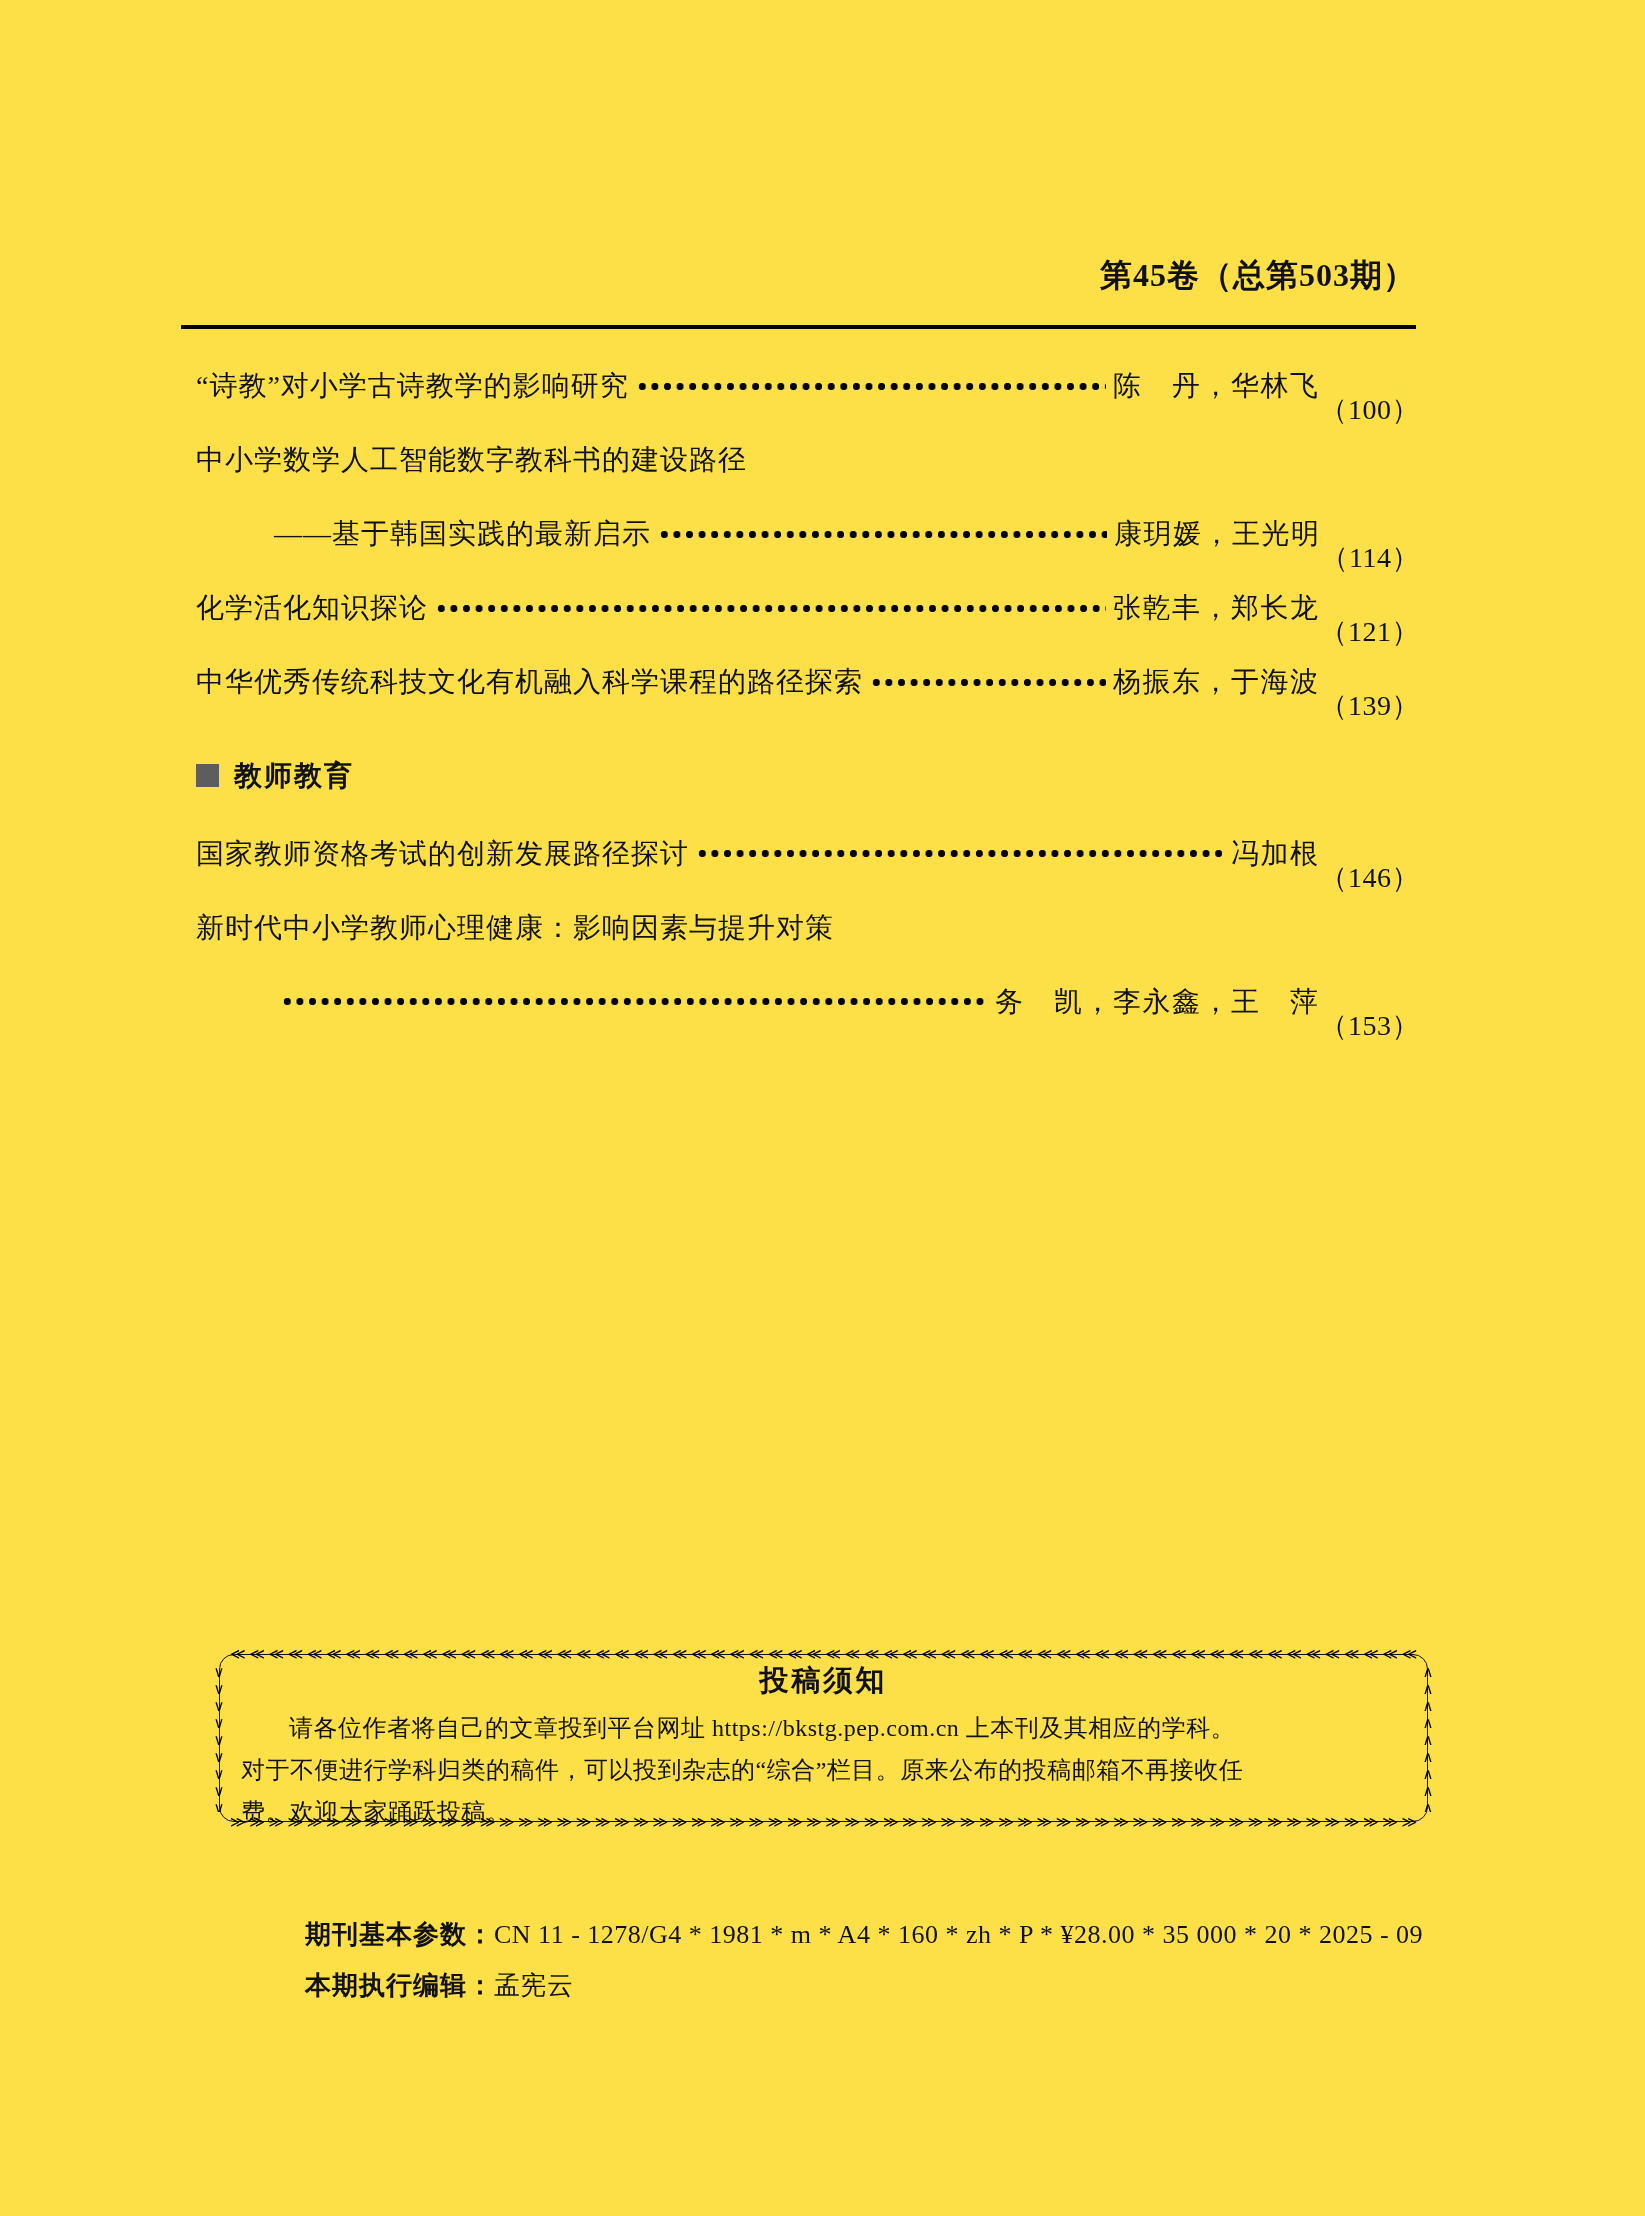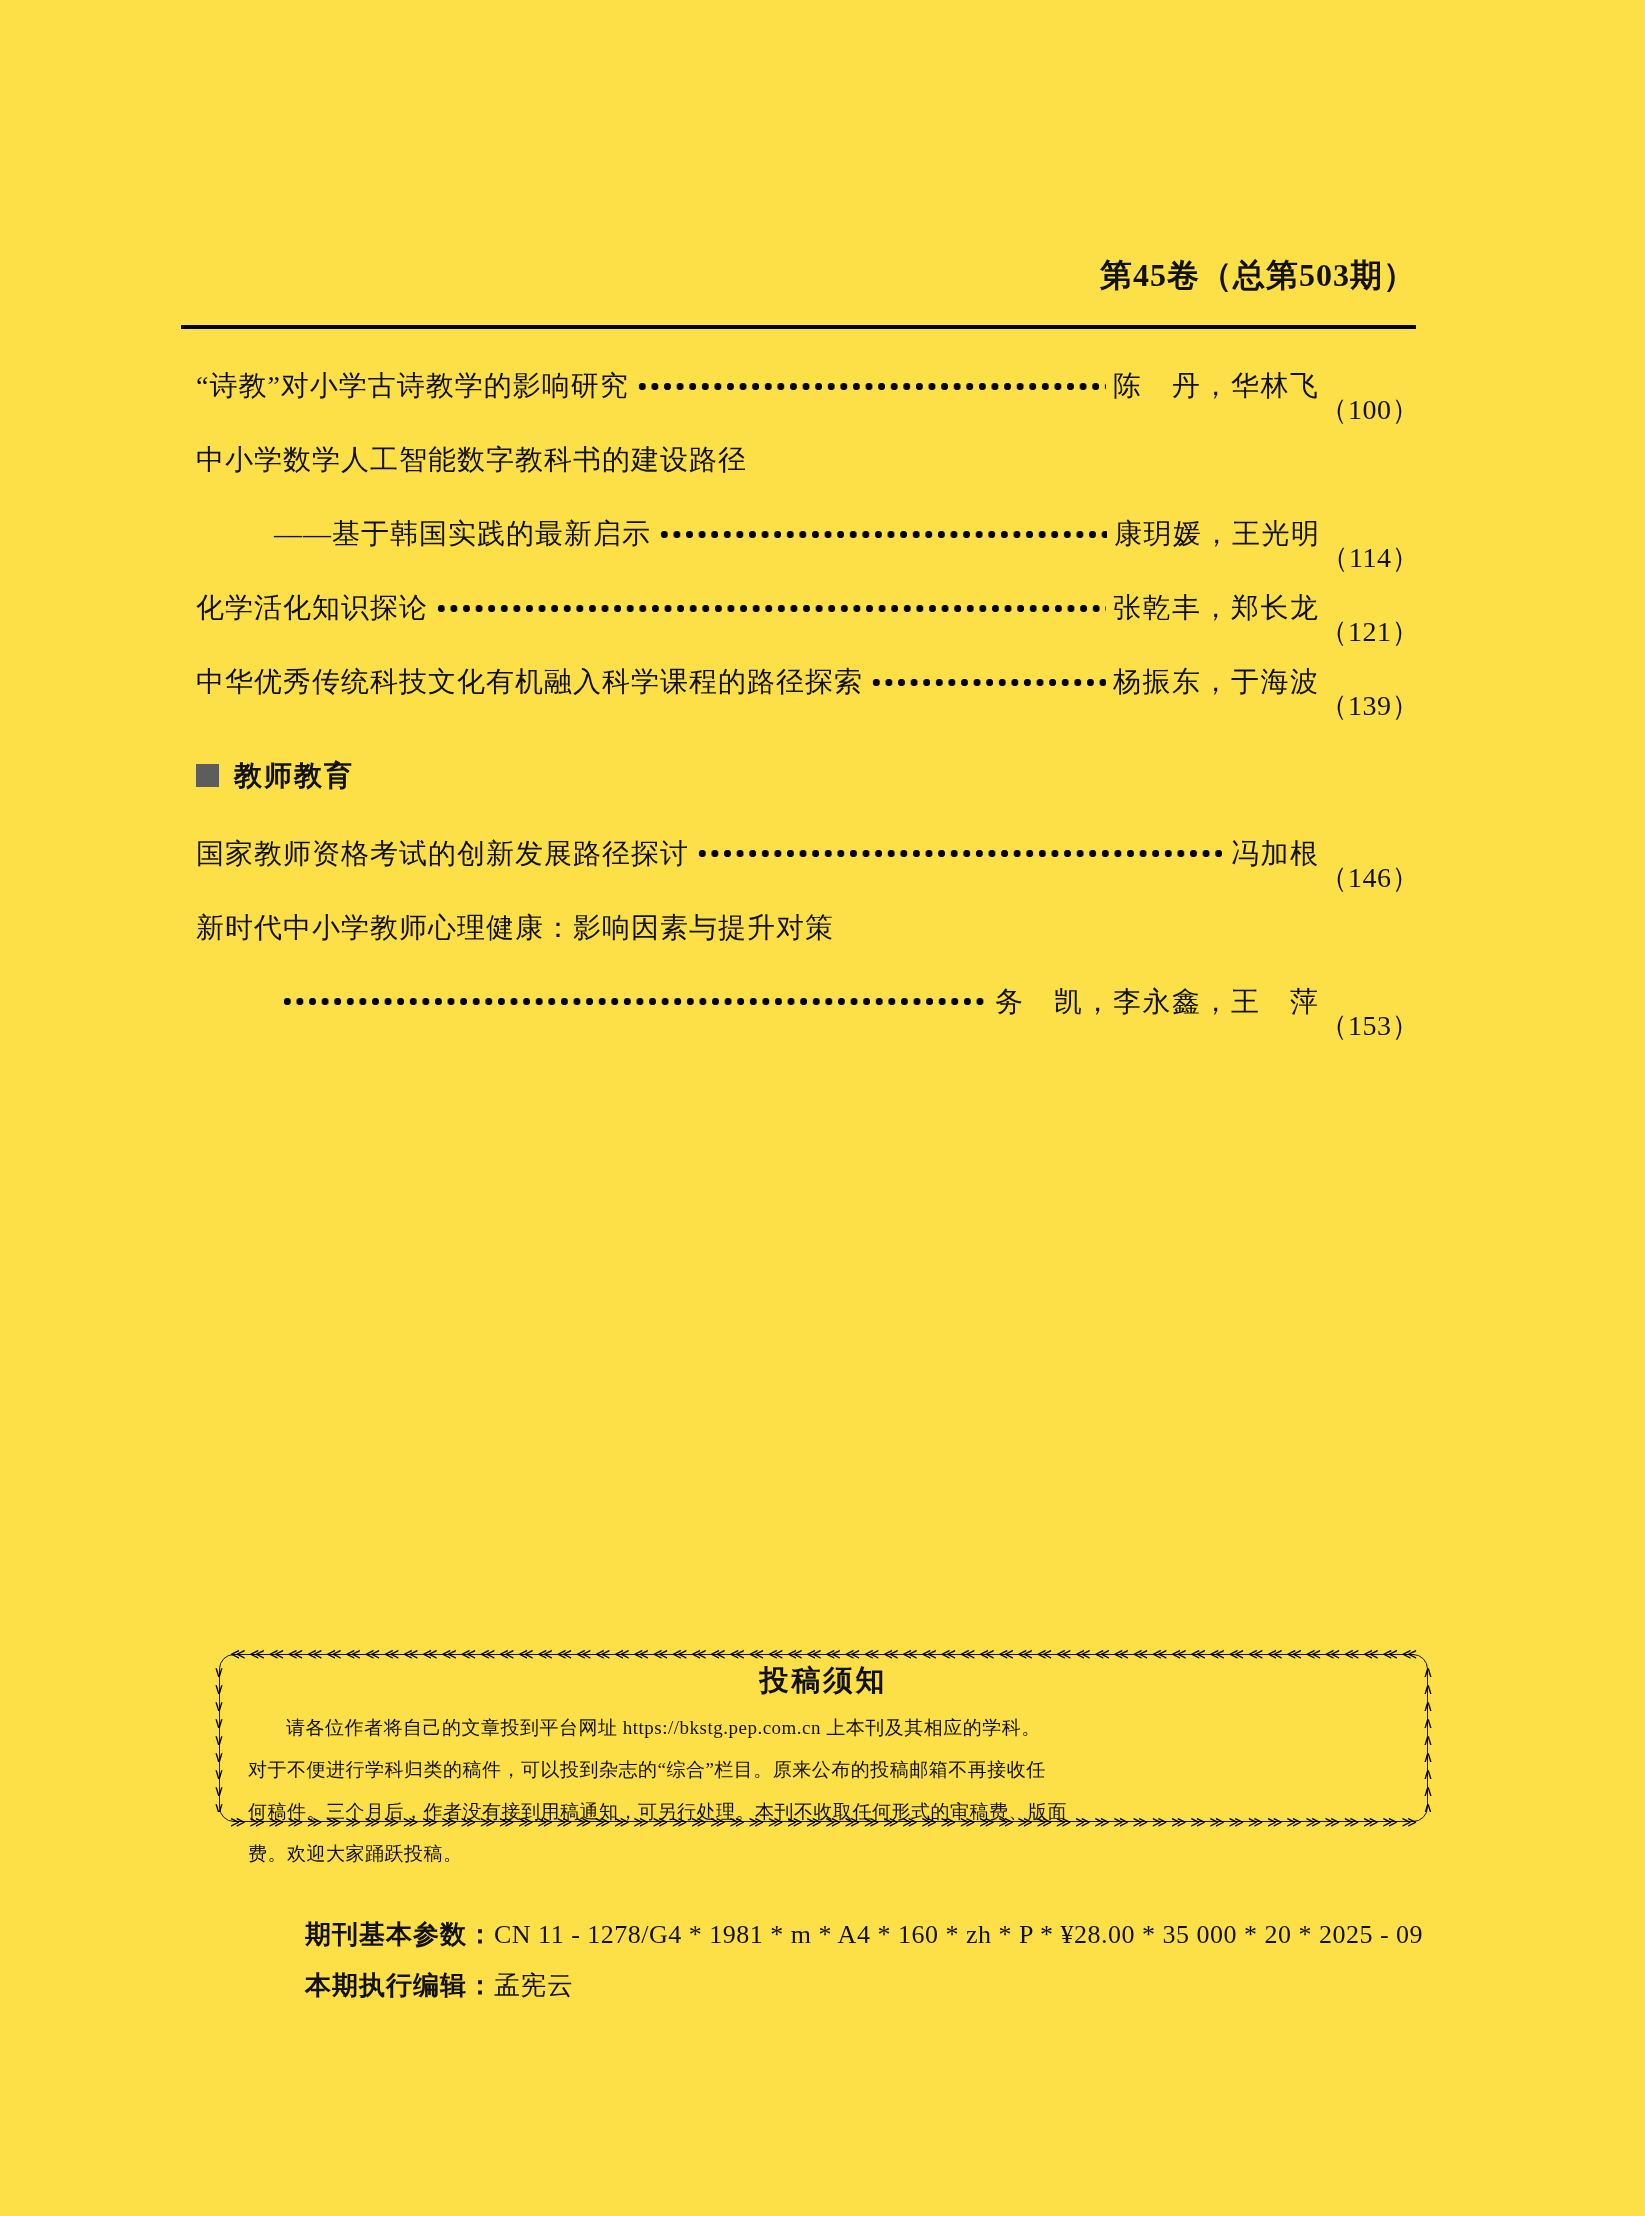--- a/index.html
+++ b/index.html
@@ -125,22 +125,22 @@
   .notice-title {
     margin-top: 8px;
     text-align: center;
     font-family: "Liberation Sans", "DejaVu Sans", sans-serif;
     font-weight: bold;
     font-size: 29px;
     line-height: 35px;
     letter-spacing: 3px;
   }
   .notice-body {
-    margin: 9px 17px 0 28px;
-    font-size: 19px;
+    margin: 9px 17px 0 21px;
+    font-size: 24px;
     line-height: 42px;
     letter-spacing: 0.5px;
   }
   .notice-line { white-space: nowrap; }
   .notice-line.first { text-indent: 2em; }
 
   
   .colophon {
     position: absolute;
     left: 305px;
@@ -229,21 +229,20 @@
   <div class="notice">
     <div class="rope rope-top"></div>
     <div class="rope rope-bottom"></div>
     <div class="rope rope-left"></div>
     <div class="rope rope-right"></div>
 
     <div class="notice-title">投稿须知</div>
     <div class="notice-body">
       <div class="notice-line first">请各位作者将自己的文章投到平台网址 https://bkstg.pep.com.cn 上本刊及其相应的学科。</div>
       <div class="notice-line">对于不便进行学科归类的稿件，可以投到杂志的“综合”栏目。原来公布的投稿邮箱不再接收任</div>
-      <div class="notice-line">何稿件。三个月后，作者没有接到用稿通知，可另行处理。本刊不收取任何形式的审稿费、版面</div>
       <div class="notice-line">费。欢迎大家踊跃投稿。</div>
     </div>
   </div>
 
   <div class="colophon">
     <div class="colo-line1">
       <span class="colo-label">期刊基本参数：</span><span class="colo-value">CN 11 - 1278/G4 * 1981 * m * A4 * 160 * zh * P * ¥28.00 * 35 000 * 20 * 2025 - 09</span>
     </div>
     <div class="colo-line2">
       <span class="colo-label">本期执行编辑：</span><span class="colo-value">孟宪云</span>

